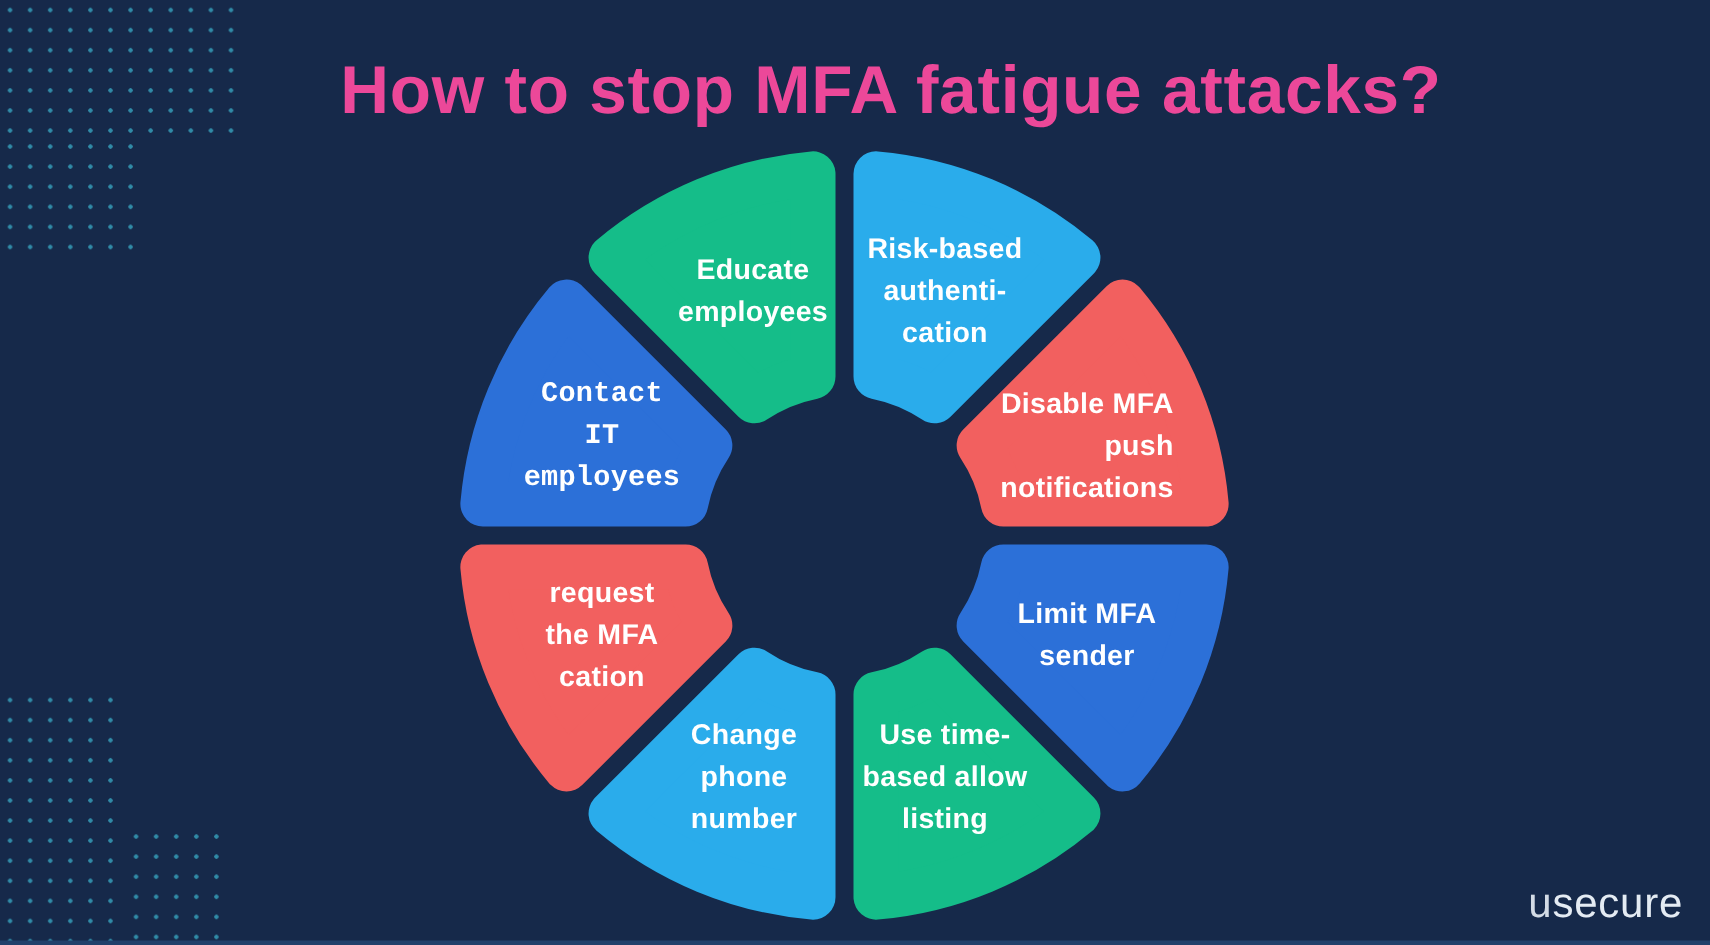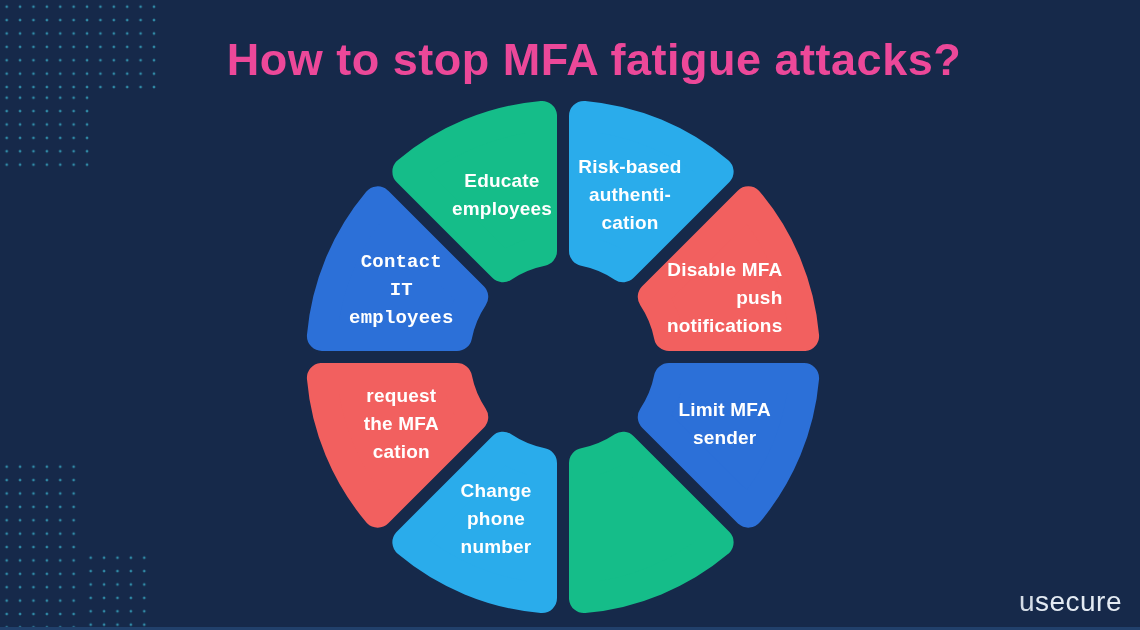--- a/index.html
+++ b/index.html
@@ -110,20 +110,25 @@
     </div>
     <div class="segment-label" style="left: 724.679px; top: 298px; text-align: right;">
       <div>Disable MFA</div>
       <div>push</div>
       <div>notifications</div>
     </div>
     <div class="segment-label" style="left: 724.679px; top: 423.97px;">
       <div>Limit MFA</div>
       <div>sender</div>
     </div>
+    <div class="segment-label" style="left: 629.97px; top: 518.679px;">
+      <div>Use time-</div>
+      <div>based allow</div>
+      <div>listing</div>
+    </div>
     <div class="segment-label" style="left: 496.03px; top: 518.679px;">
       <div>Change</div>
       <div>phone</div>
       <div>number</div>
     </div>
     <div class="segment-label" style="left: 401.321px; top: 423.97px;">
       <div>request</div>
       <div>the MFA</div>
       <div>cation</div>
     </div>

